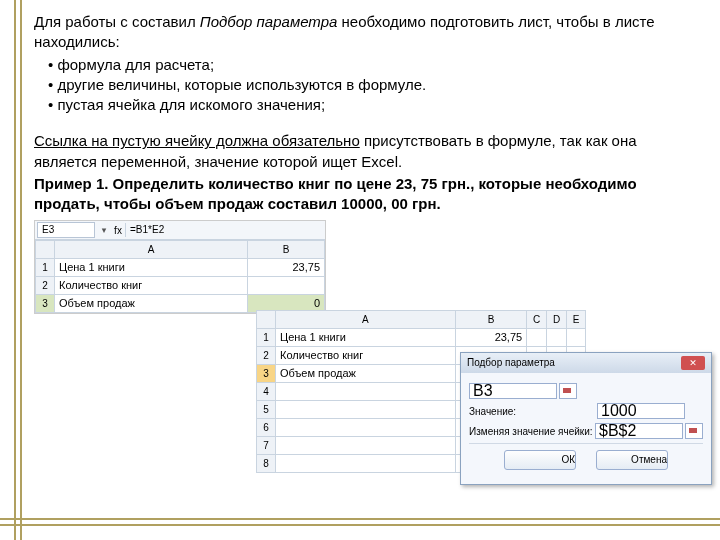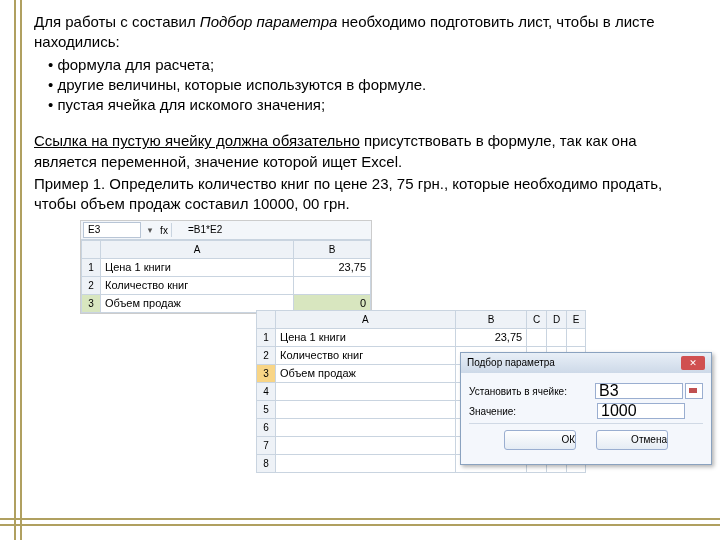--- a/index.html
+++ b/index.html
@@ -17,29 +17,29 @@
   .vbar.b2 { left: 20px; }
   .hbar { position: absolute; left: 0; right: 0; height: 2px; background: #b0a060; }
   .hbar.h1 { bottom: 14px; }
   .hbar.h2 { bottom: 20px; }
   .content { position: relative; padding: 12px 20px 0 34px; font-size: 15px; line-height: 1.35; }
   .content p { margin: 0 0 2px 0; }
   .italic { font-style: italic; }
   .u { text-decoration: underline; }
   ul.bullets { margin: 0 0 16px 14px; padding: 0; list-style: none; }
   ul.bullets li::before { content: "•  "; }
-  .example { font-weight: normal; font-family: Arial; margin-top: 8px; }
+  .example { font-weight: bold; font-family: Arial; margin-top: 8px; }
   .screens { position: relative; margin-top: 6px; }
 
-  .mini-excel { position: relative; width: 290px; background: #fff; font-size: 11px; border:1px solid #ccc;margin-left:46px;}
+  .mini-excel { position: relative; width: 290px; background: #fff; font-size: 11px; border:1px solid #ccc;}
   .mini-excel .fbar { display:flex; align-items:center; height:18px; background:#f3f6fa; border-bottom:1px solid #c9d4e0;}
   .mini-excel .nb { width:48px; border:1px solid #b8c5d6; background:#fff; margin:1px 2px; height:14px; line-height:14px; padding:0 4px; font-size:10px;}
   .mini-excel .arrow { width:14px; text-align:center; color:#555; font-size:9px;}
   .mini-excel .fx { width:14px; text-align:center; font-size:10px; }
-  .mini-excel .formula { flex:1; height:14px; line-height:14px; padding:0 16px; font-size:10px; border-left:1px solid #c9d4e0;}
+  .mini-excel .formula { flex:1; height:14px; line-height:14px; padding:0 4px; font-size:10px; border-left:1px solid #c9d4e0;}
   .mini-excel table { border-collapse: collapse; width:100%; }
   .mini-excel th { background:#eef2f7; border:1px solid #c9d4e0; font-weight:normal; text-align:center; height:15px; font-size:10px;}
   .mini-excel td { border:1px solid #c9d4e0; height:16px; padding:0 4px; }
   .mini-excel .rowhead { background:#eef2f7; text-align:center; width:16px;}
   .mini-excel .active { background:#d8e6bf; }
   .mini-excel .r { text-align:right; }
 
   .big-excel { position:absolute; left:222px; top:90px; width:330px; font-size:11px; }
   .big-excel table { border-collapse: collapse; width:100%; background:#fff; }
   .big-excel th { background:#eef2f7; border:1px solid #c9d4e0; font-weight:normal; text-align:center; height:15px; font-size:10px;}
@@ -195,29 +195,33 @@
         </table>
     </div>
 
     <div class="dialog">
       <div class="titlebar">
         <span>Подбор параметра</span>
         <span class="close">✕</span>
       </div>
       <div class="body">
         <div class="row">
-          <span class="lbl">Установить в ячейке:</span>
           <span class="inp">B3</span>
           <span class="pick"></span>
         </div>
         <div class="row">
           <span class="lbl">Значение:</span>
           <span class="inp">1000</span>
           <span style="width:18px"></span>
         </div>
+        <div class="row">
+          <span class="lbl">Изменяя значение ячейки:</span>
+          <span class="inp">$B$2</span>
+          <span class="pick"></span>
+        </div>
         <div class="btns">
           <div class="btn">ОК</div>
           <div class="btn">Отмена</div>
         </div>
       </div>
     </div>
 
   </div>
 </div>
 

